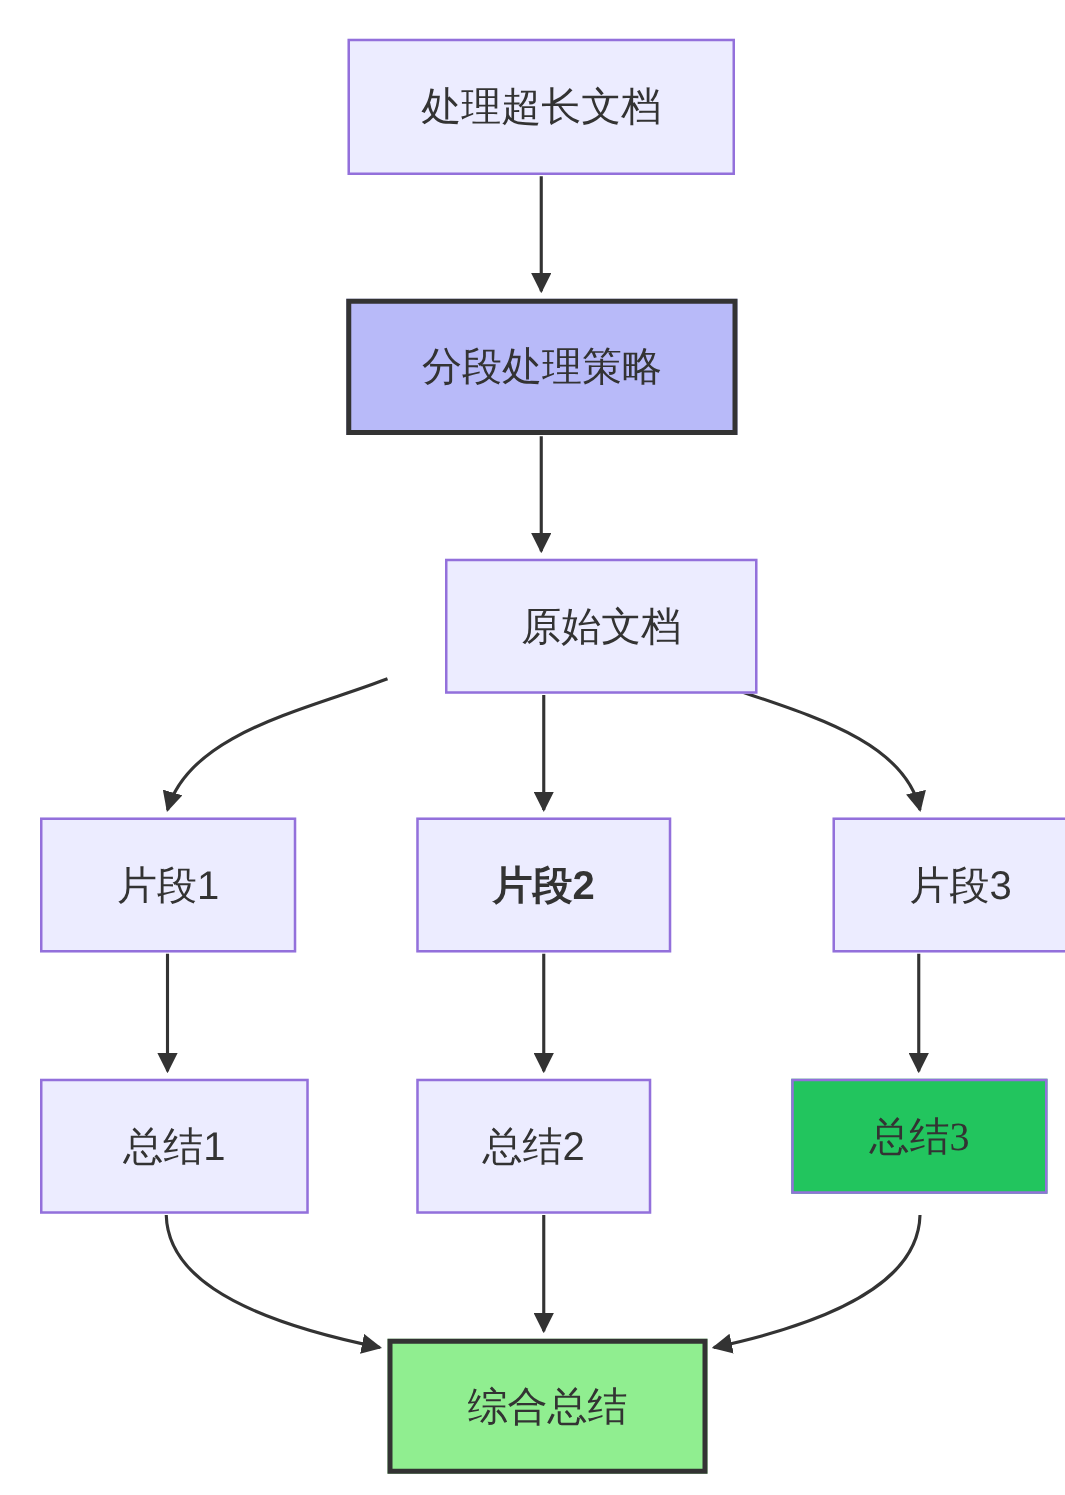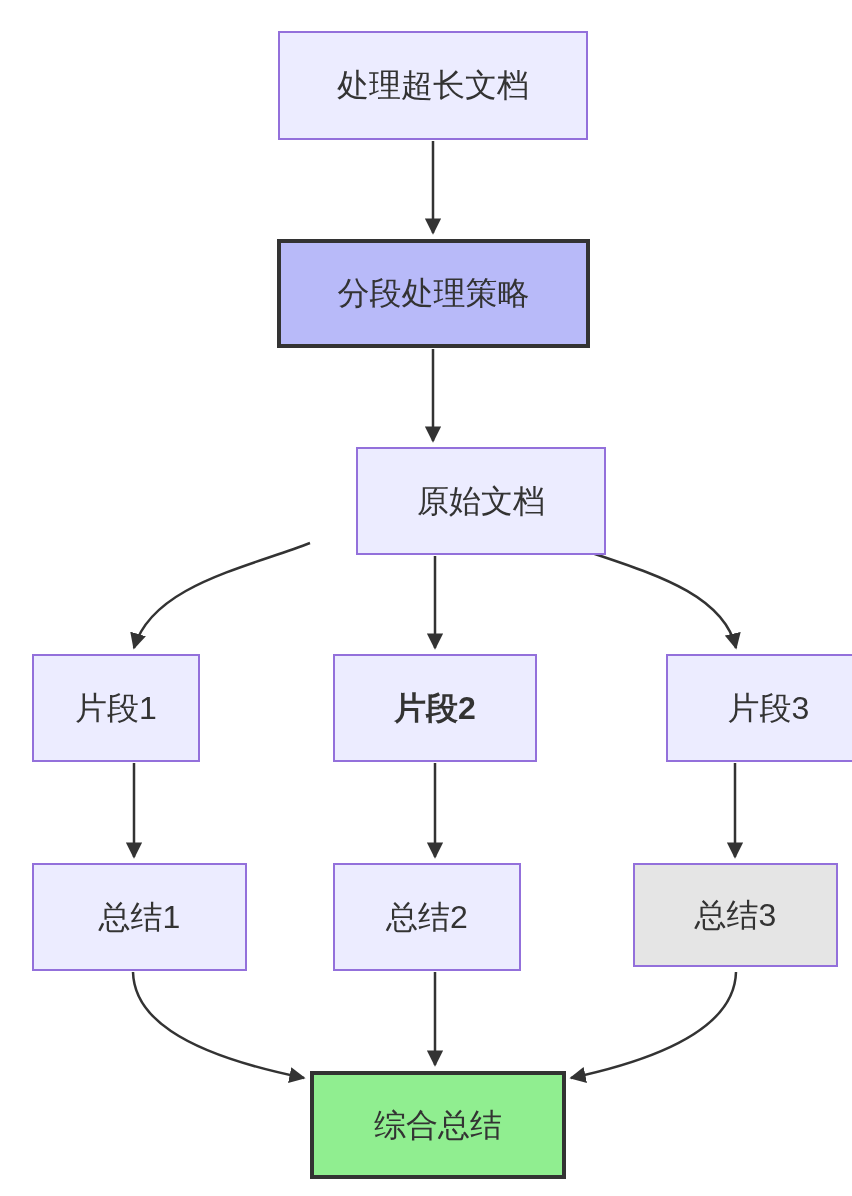--- a/index.html
+++ b/index.html
@@ -60,21 +60,21 @@
         <path d="M735,763 L735,857" class="edge-path" stroke="#333333" marker-end="url(#arrowhead)"></path>
         <path d="M133,972 C134,1014 176,1052 304,1078" class="edge-path" stroke="#333333" marker-end="url(#arrowhead)"></path>
         <path d="M435,972 L435,1065" class="edge-path" stroke="#333333" marker-end="url(#arrowhead)"></path>
         <path d="M736,972 C735,1014 693,1052 571,1078" class="edge-path" stroke="#333333" marker-end="url(#arrowhead)"></path>
       </g>
   </svg>
   <div id="node-layer">
       <div class="node" style="left: 278px; top: 31px; width: 310px; height: 109px; background: rgb(236, 236, 255); border: 2px solid rgb(147, 112, 219);">处理超长文档</div>
       <div class="node" style="left: 277px; top: 239px; width: 313px; height: 109px; background: rgb(184, 186, 249); border: 4px solid rgb(51, 51, 51); font-family: Liberation Serif, serif;">分段处理策略</div>
       <div class="node" style="left: 312px; top: 447px; width: 250px; height: 108px; background: rgb(236, 236, 255); border: 2px solid rgb(147, 112, 219); margin-left: 44px;">原始文档</div>
-      <div class="node" style="left: 32px; top: 654px; width: 168px; height: 108px; background: rgb(236, 236, 255); border: 2px solid rgb(147, 112, 219);">片段1</div>
+      <div class="node" style="left: 32px; top: 654px; width: 205px; height: 108px; background: rgb(236, 236, 255); border: 2px solid rgb(147, 112, 219);">片段1</div>
       <div class="node" style="left: 333px; top: 654px; width: 204px; height: 108px; background: rgb(236, 236, 255); border: 2px solid rgb(147, 112, 219); font-weight: bold;">片段2</div>
       <div class="node" style="left: 666px; top: 654px; width: 205px; height: 108px; background: rgb(236, 236, 255); border: 2px solid rgb(147, 112, 219);">片段3</div>
       <div class="node" style="left: 32px; top: 863px; width: 215px; height: 108px; background: rgb(236, 236, 255); border: 2px solid rgb(147, 112, 219);">总结1</div>
       <div class="node" style="left: 333px; top: 863px; width: 188px; height: 108px; background: rgb(236, 236, 255); border: 2px solid rgb(147, 112, 219);">总结2</div>
-      <div class="node" style="left: 633px; top: 863px; width: 205px; height: 104px; background: #e5e5e5; border: 2px solid rgb(147, 112, 219);">总结3</div>
+      <div class="node" style="left: 633px; top: 863px; width: 205px; height: 92px; background: #22c55e; border: 2px solid rgb(147, 112, 219); font-family: Liberation Serif, serif;">总结3</div>
       <div class="node" style="left: 310px; top: 1071px; width: 256px; height: 108px; background: rgb(144, 238, 144); border: 4px solid rgb(51, 51, 51);">综合总结</div>
     </div>
 </div>
 
 </body></html>

